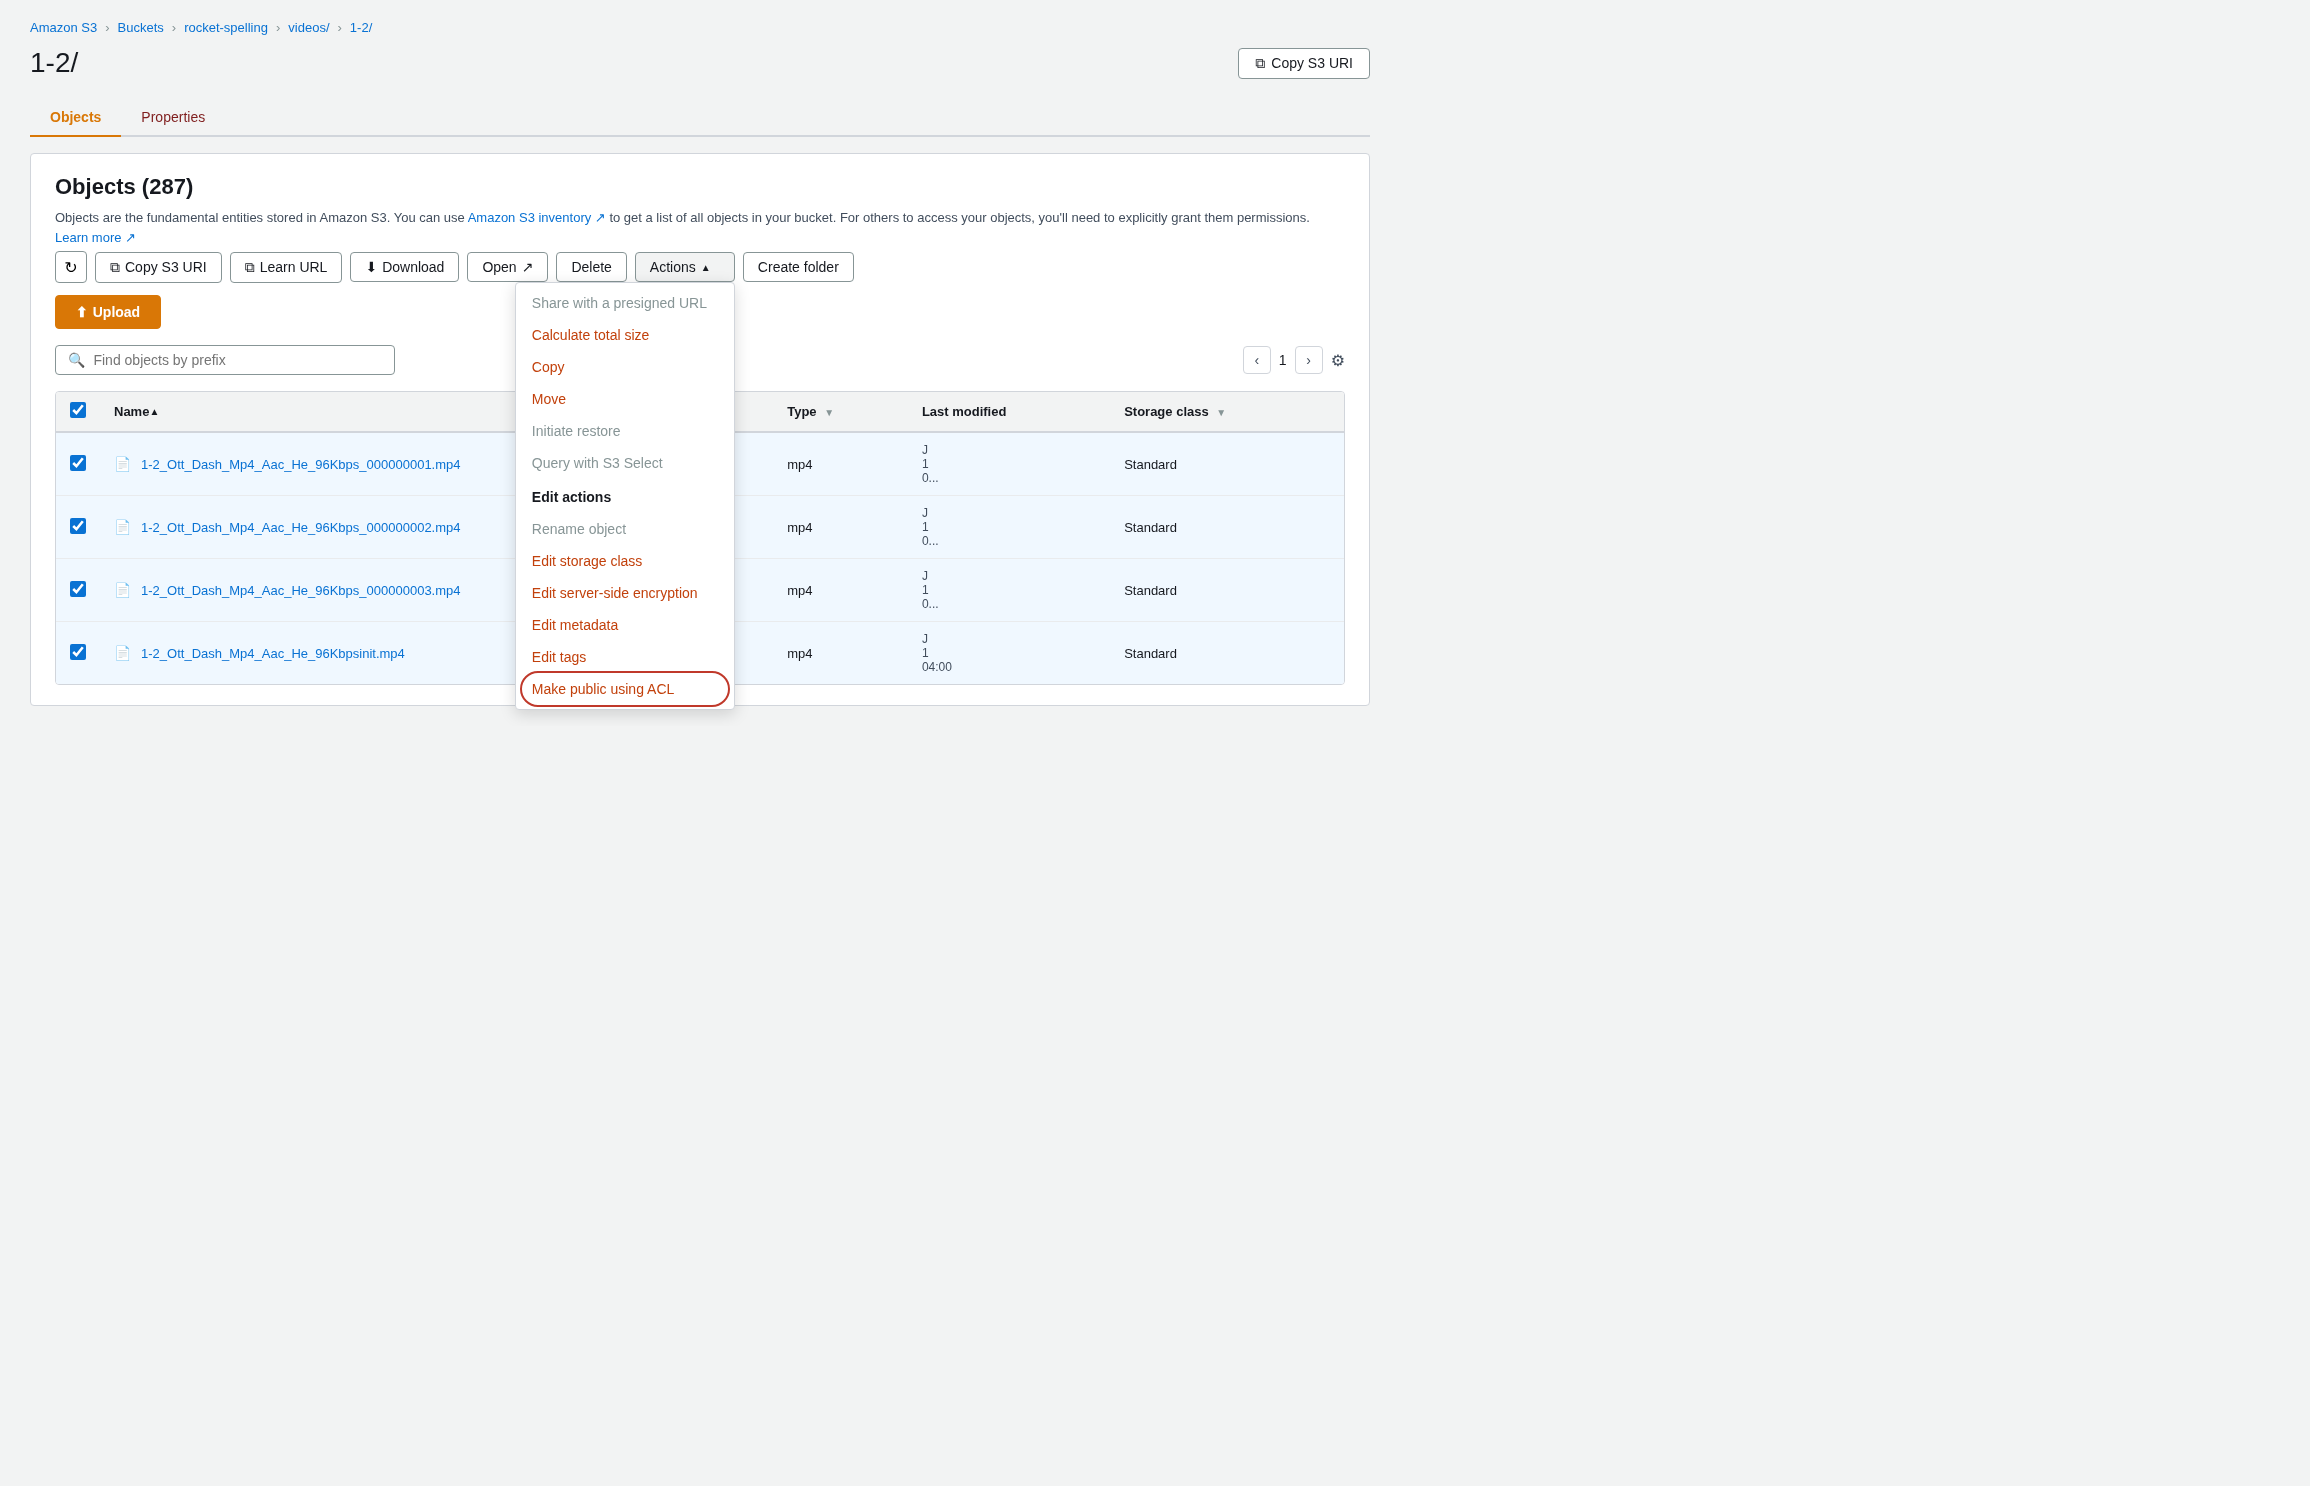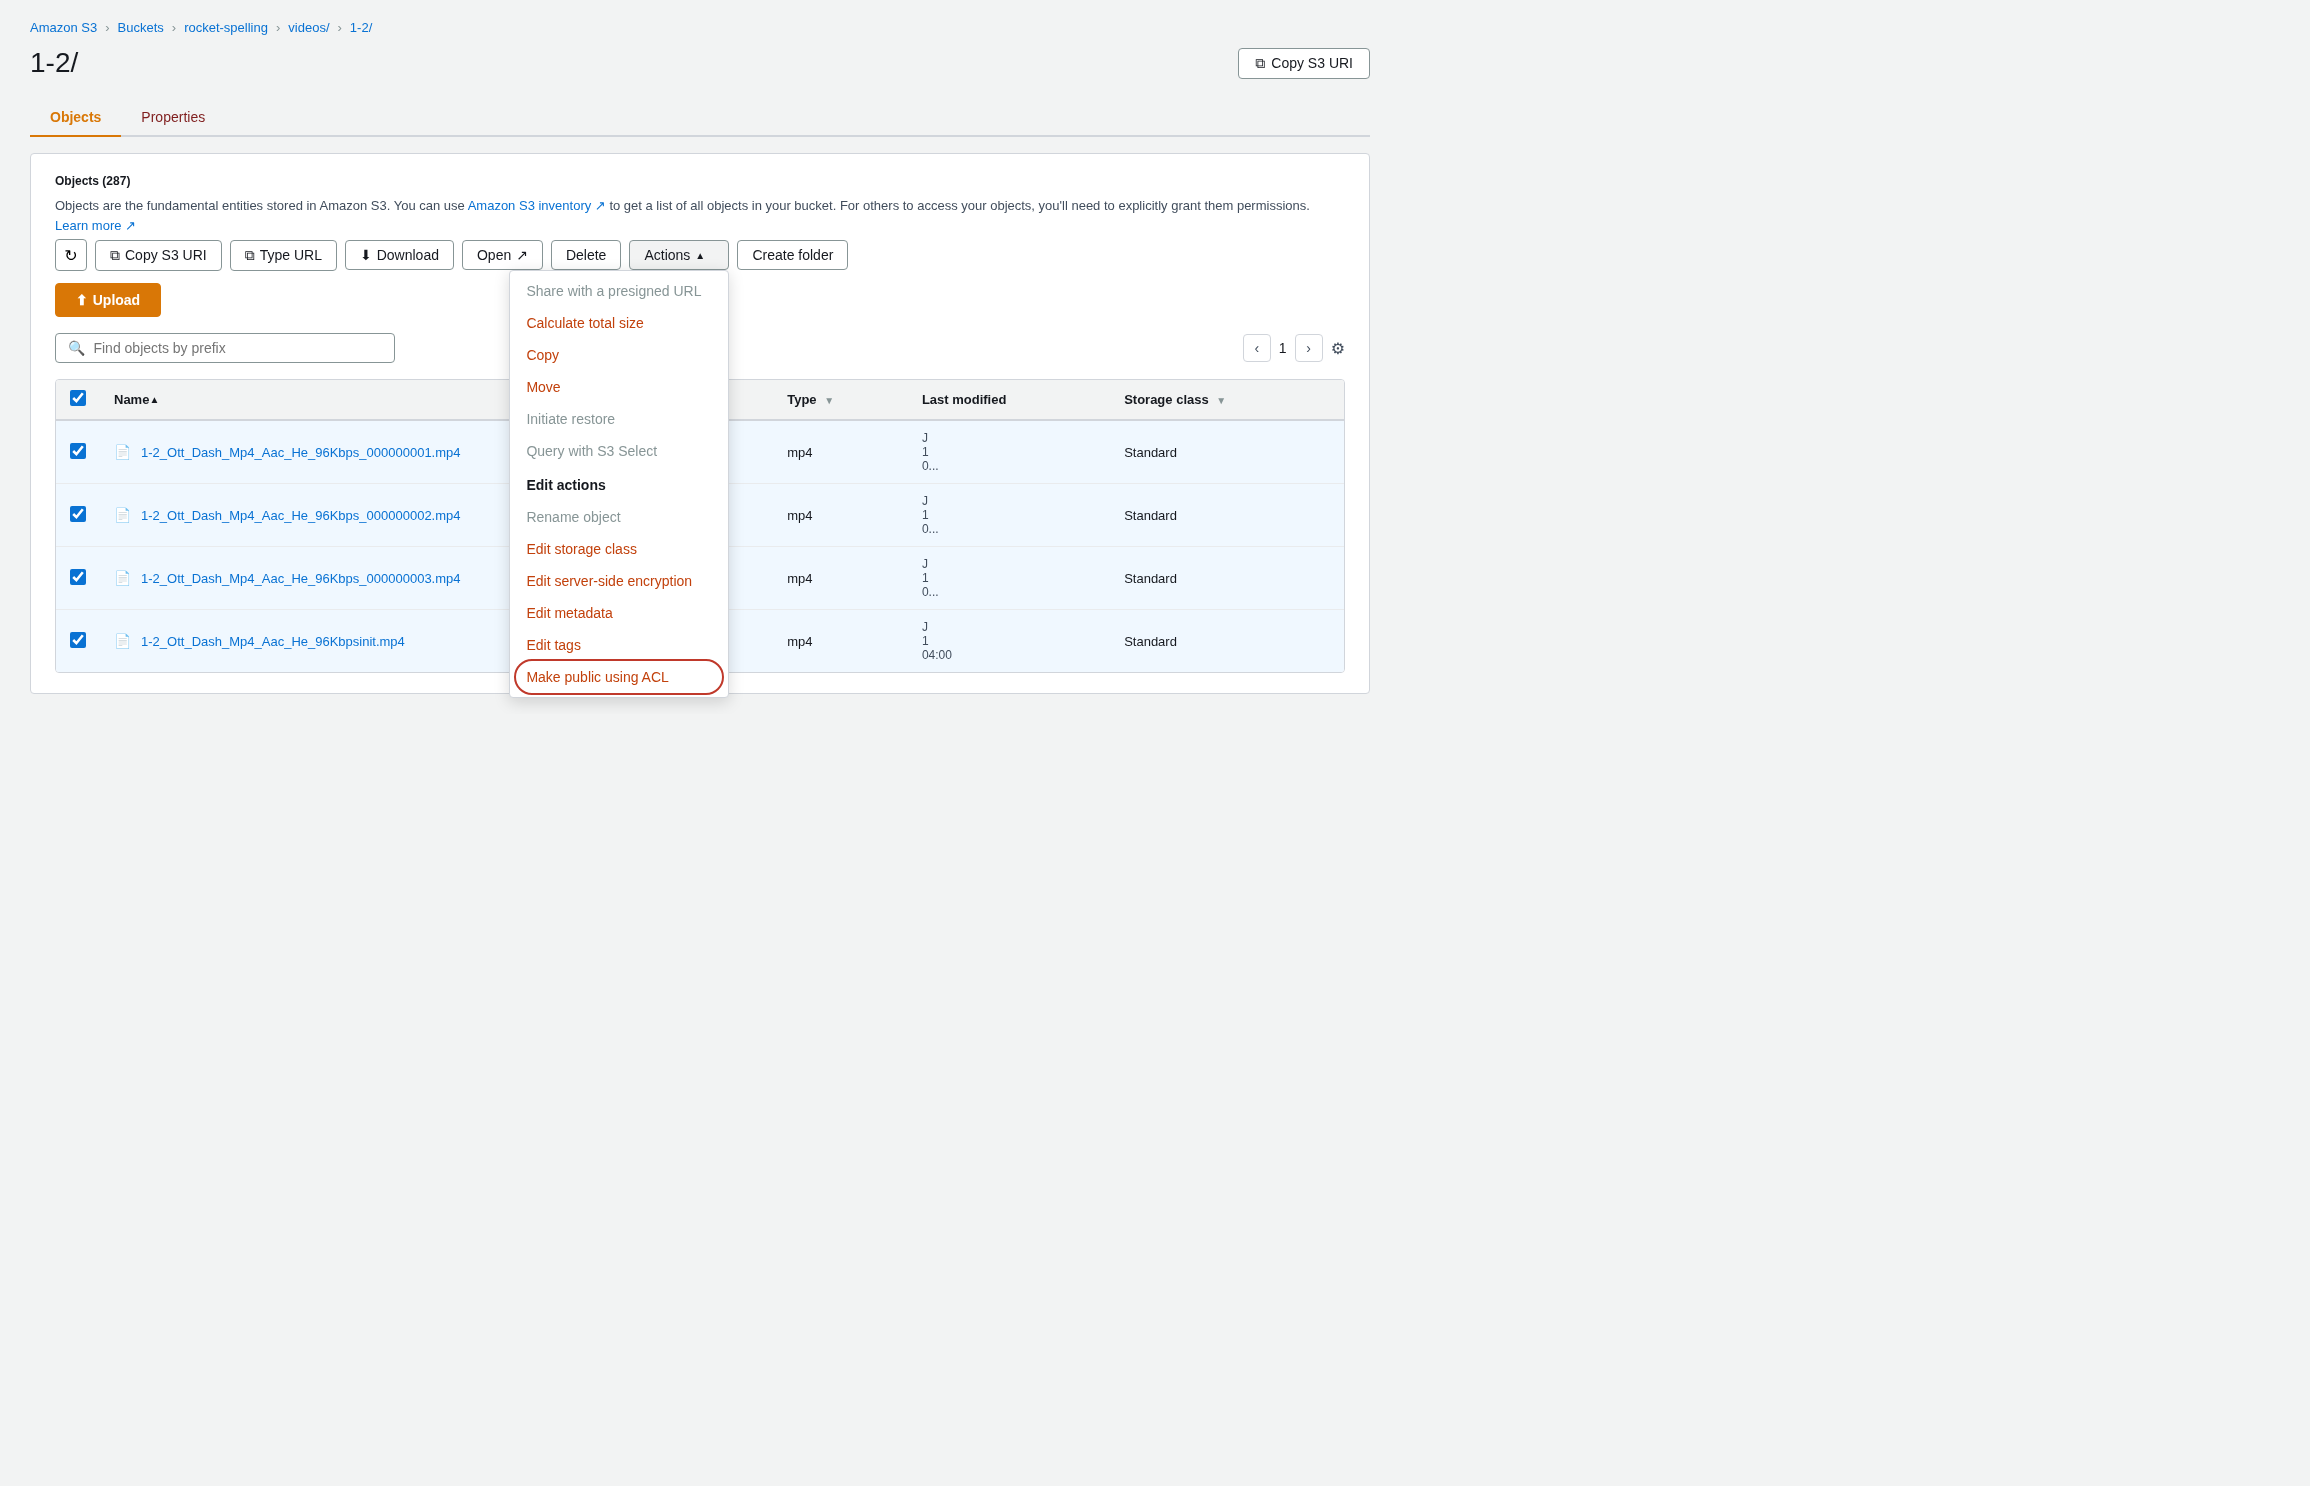--- a/index.html
+++ b/index.html
@@ -72,21 +72,21 @@
     }
     .main-card {
       background: #fff;
       border: 1px solid #d1d5db;
       border-radius: 4px;
       margin-top: 16px;
       padding: 20px 24px;
       position: relative;
     }
     .card-title {
-      font-size: 12px;
+      font-size: 22px;
       font-weight: 700;
       margin-bottom: 8px;
     }
     .card-desc {
       font-size: 13px;
       color: #414d5c;
       margin-bottom: 4px;
       line-height: 1.5;
     }
     .card-desc a {
@@ -334,21 +334,21 @@
     </div>
 
     <div class="toolbar">
       <button class="refresh-btn">↻</button>
       <button class="toolbar-btn">
         <span>⧉</span>
         <span>Copy S3 URI</span>
       </button>
       <button class="toolbar-btn">
         <span>⧉</span>
-        <span>Type URL</span>
+        <span>Learn URL</span>
       </button>
       <button class="toolbar-btn">
         <span>⬇</span>
         <span>Download</span>
       </button>
       <button class="toolbar-btn">
         <span>Open</span>
         <span>↗</span>
       </button>
       <button class="toolbar-btn">

